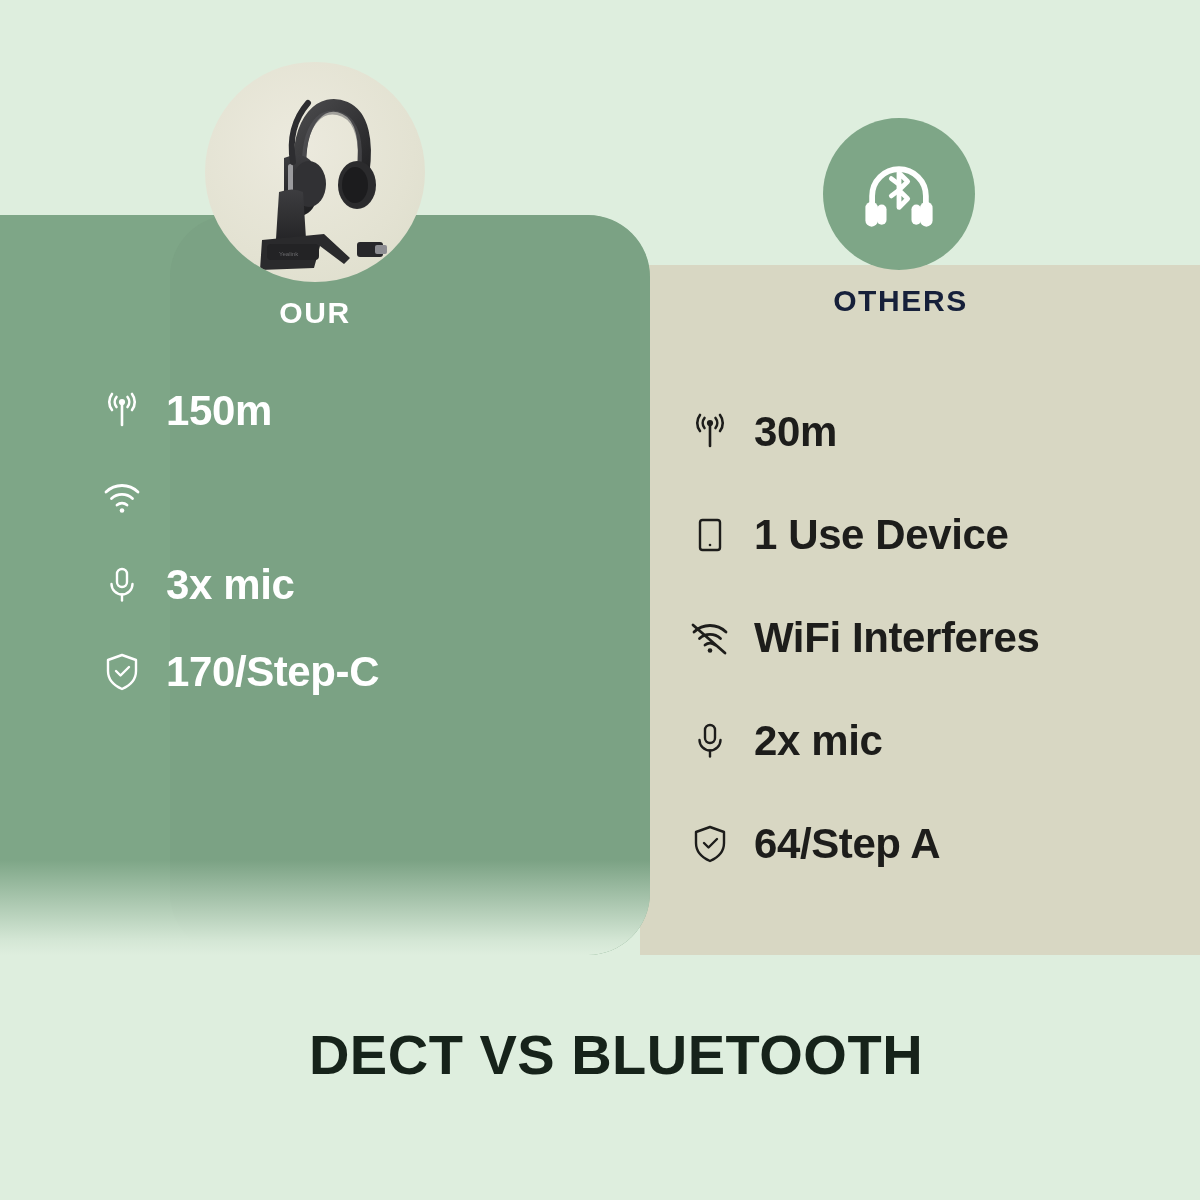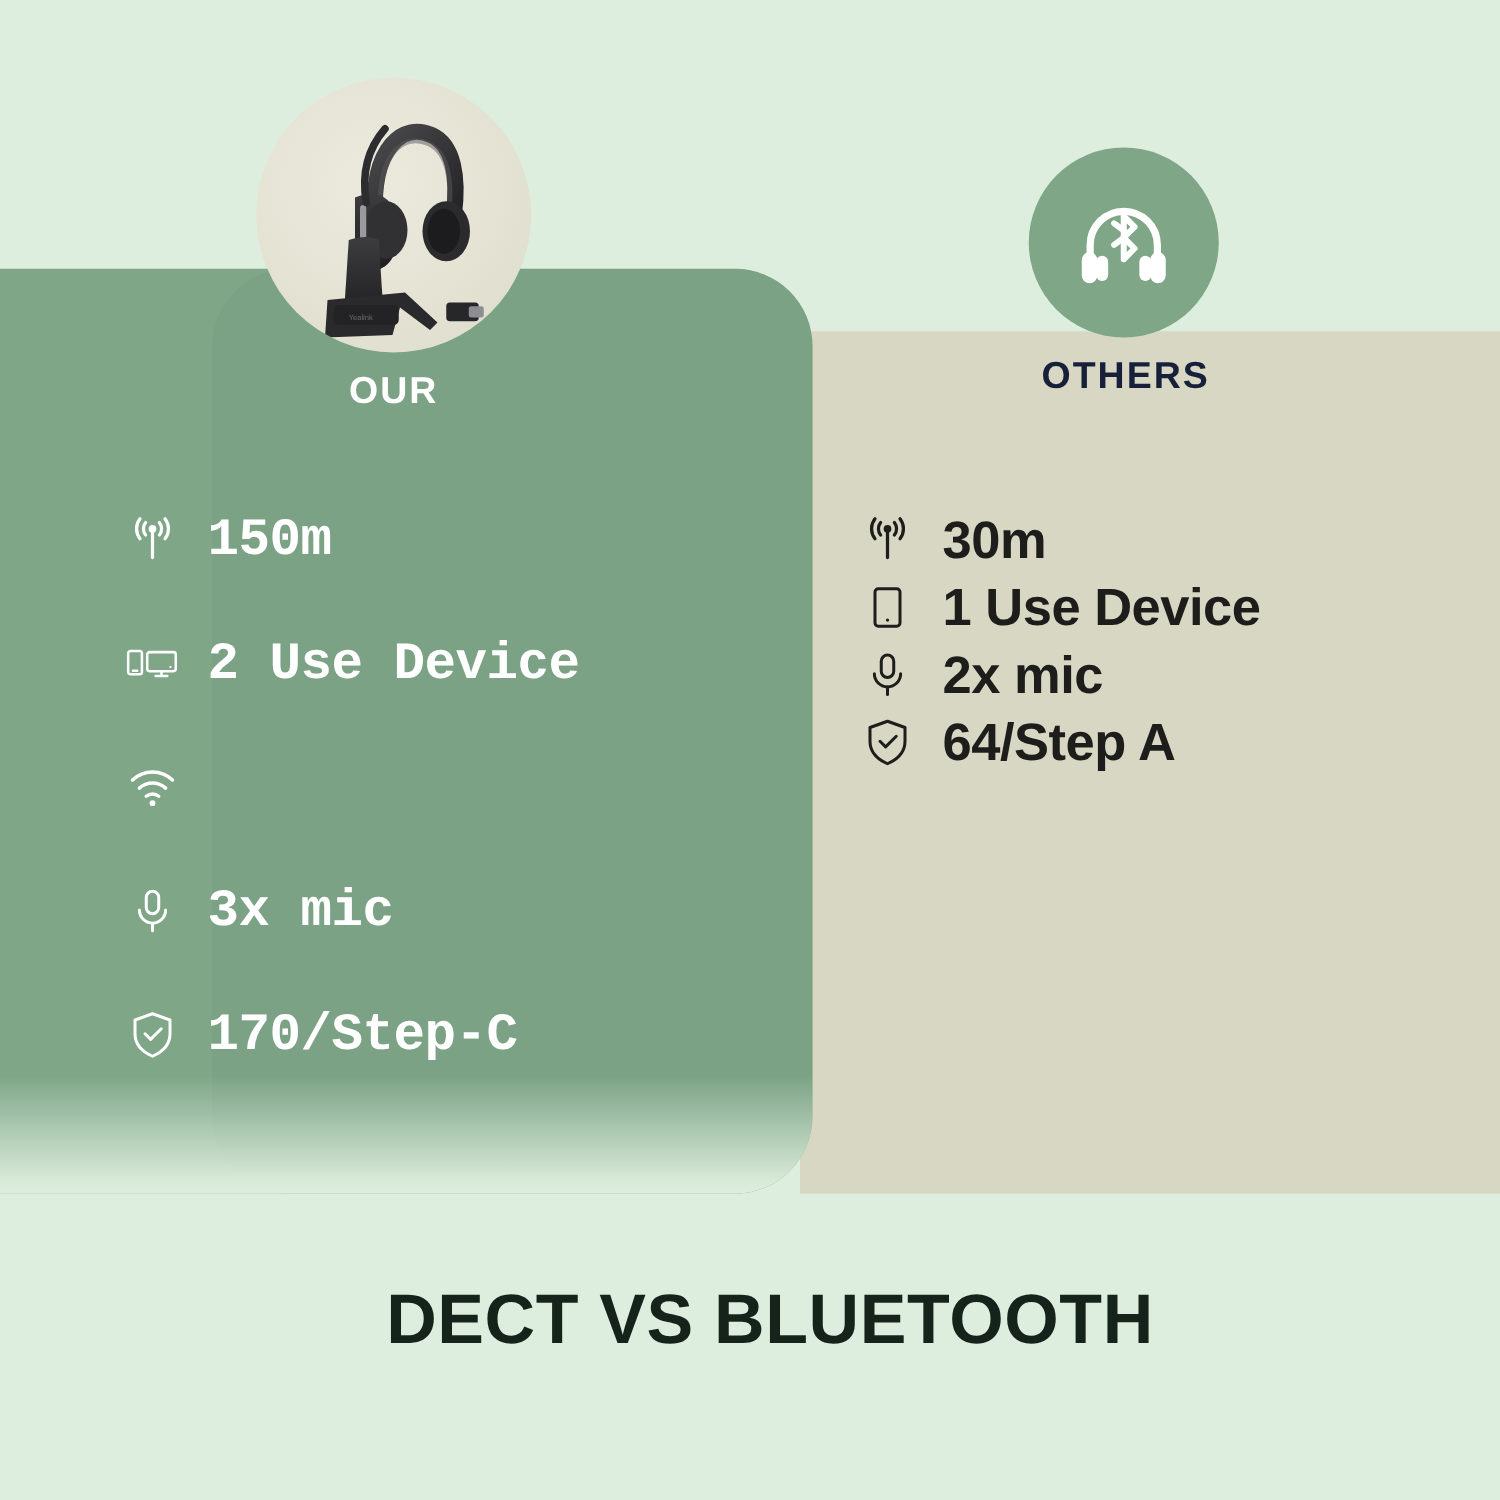--- a/index.html
+++ b/index.html
@@ -77,22 +77,22 @@
     margin-top:14px;
   }
   #our-badge .col-title{ color:#ffffff; }
   #others-badge .col-title{ color:#16203a; white-space:nowrap; }
 
   
   .feature-list{
     position:absolute;
     display:flex; flex-direction:column;
   }
-  #our-features { left:100px;  top:405px; gap:45px;font-family:Liberation Mono, monospace; }
-  #others-features { left:688px; top:405px; }
+  #our-features { left:100px;  top:384px; gap:33px; }
+  #others-features { left:688px; top:405px; gap:49px; }
 
   .feature-row{
     display:flex; align-items:center; gap:22px;
     height:54px;
   }
   .feature-icon{
     width:44px; height:44px;
     flex:0 0 44px;
     display:flex; align-items:center; justify-content:center;
   }
@@ -193,34 +193,20 @@
             <path d="M16.5 18 a8 8 0 0 1 0 -10"></path>
             <path d="M27.5 8 a8 8 0 0 1 0 10"></path>
             <path d="M12 21 a13 13 0 0 1 0 -16"></path>
             <path d="M32 5 a13 13 0 0 1 0 16"></path>
           </g>
         </svg>
       </span>
       <span class="feature-text">150m</span>
     </div>
 
-    <div class="feature-row">
-      <span class="feature-icon">
-        <svg viewBox="0 0 52 44" width="52" height="44" aria-hidden="true">
-          <g fill="none" stroke="#ffffff" stroke-width="2.4" stroke-linejoin="round">
-            <rect x="3" y="10" width="13" height="22" rx="2.2"></rect>
-            <path d="M7.5 28.6 h4" stroke-linecap="round"></path>
-            <rect x="21" y="11" width="27" height="18" rx="2.2"></rect>
-            <path d="M34.5 29 v4 M29 33.5 h11" stroke-linecap="round"></path>
-            <circle cx="43" cy="25" r="1.1" fill="#ffffff" stroke="none"></circle>
-          </g>
-        </svg>
-      </span>
-      <span class="feature-text">2 Use Device</span>
-    </div>
 
     <div class="feature-row">
       <span class="feature-icon">
         <svg viewBox="0 0 44 44" width="44" height="44" aria-hidden="true">
           <g fill="none" stroke="#ffffff" stroke-width="2.8" stroke-linecap="round">
             <path d="M6 16 a23 23 0 0 1 32 0"></path>
             <path d="M11.5 22.5 a15.5 15.5 0 0 1 21 0"></path>
             <path d="M17 29 a8 8 0 0 1 10 0"></path>
           </g>
           <circle cx="22" cy="34.5" r="2.3" fill="#ffffff"></circle>
@@ -277,20 +263,34 @@
         <svg viewBox="0 0 44 44" width="44" height="44" aria-hidden="true">
           <g fill="none" stroke="#1d1d1b" stroke-width="2.4" stroke-linejoin="round">
             <rect x="12" y="7" width="20" height="30" rx="2.6"></rect>
             <circle cx="22" cy="32" r="1.3" fill="#1d1d1b" stroke="none"></circle>
           </g>
         </svg>
       </span>
       <span class="feature-text">1 Use Device</span>
     </div>
 
+    <div class="feature-row">
+      <span class="feature-icon">
+        <svg viewBox="0 0 44 44" width="44" height="44" aria-hidden="true">
+          <g fill="none" stroke="#1d1d1b" stroke-width="2.8" stroke-linecap="round">
+            <path d="M6 16 a23 23 0 0 1 32 0"></path>
+            <path d="M11.5 22.5 a15.5 15.5 0 0 1 21 0"></path>
+            <path d="M17 29 a8 8 0 0 1 10 0"></path>
+            <path d="M5 9 L37 37"></path>
+          </g>
+          <circle cx="22" cy="34.5" r="2.3" fill="#1d1d1b"></circle>
+        </svg>
+      </span>
+      <span class="feature-text">WiFi Interferes</span>
+    </div>
 
     <div class="feature-row">
       <span class="feature-icon">
         <svg viewBox="0 0 44 44" width="44" height="44" aria-hidden="true">
           <g fill="none" stroke="#1d1d1b" stroke-width="2.4" stroke-linecap="round">
             <rect x="17" y="6" width="10" height="18" rx="5"></rect>
             <path d="M11.5 21 a10.5 10.5 0 0 0 21 0"></path>
             <path d="M22 31.5 v6"></path>
           </g>
         </svg>

